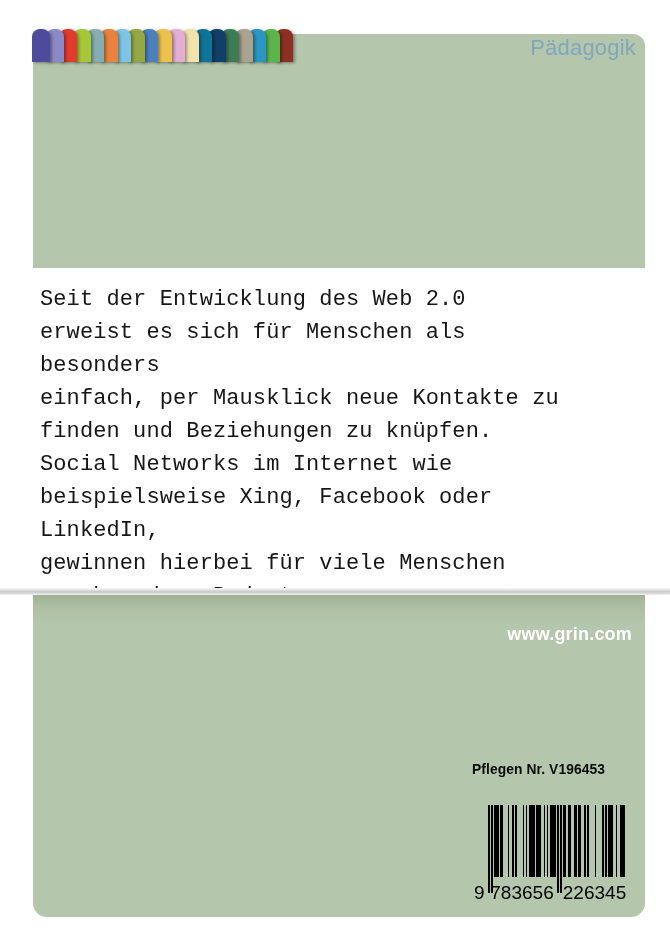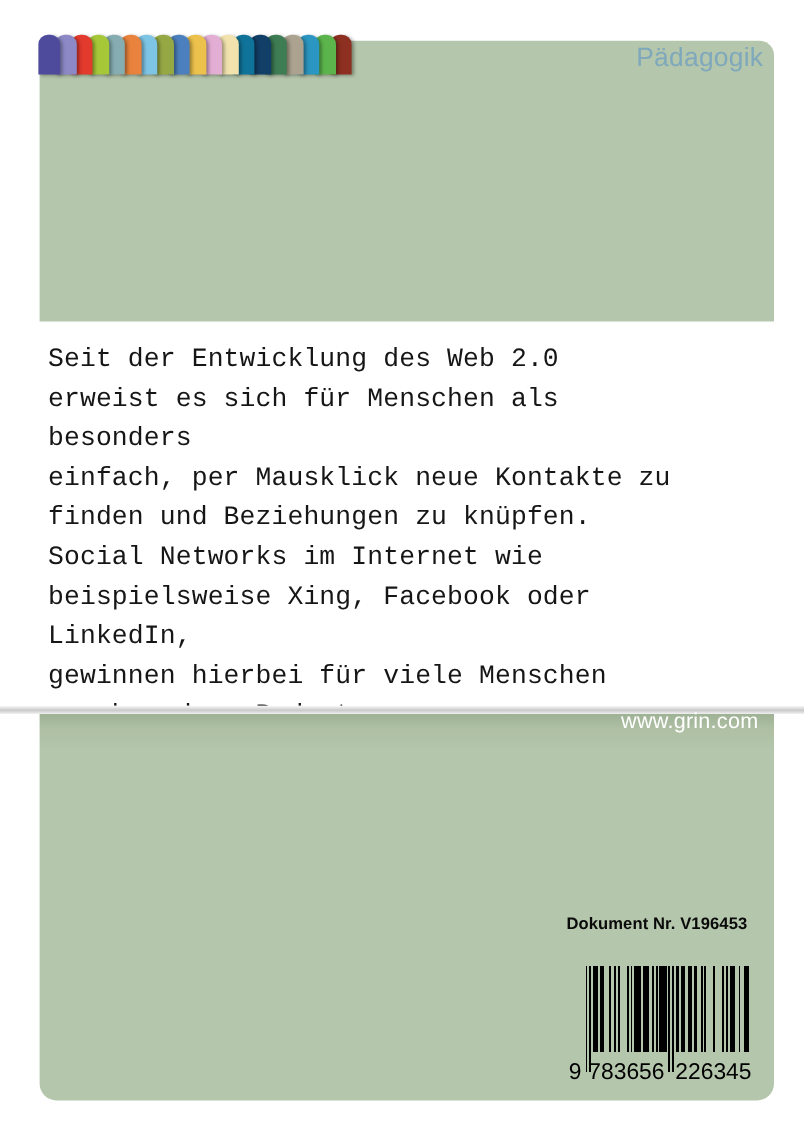--- a/index.html
+++ b/index.html
@@ -50,22 +50,22 @@
     position:absolute;left:0;top:588px;width:670px;height:7px;
     background:linear-gradient(180deg,#fbfbfb 0%,#c9c9c9 55%,#f1f1f1 100%);
   }
   
   .bottom-banner{
     position:absolute;left:33px;top:595px;width:612px;height:322px;
     background:linear-gradient(180deg,#9fb295 0px,#aebfa3 12px,#b4c6ab 30px);
     border-radius:0 0 14px 14px;
   }
   .website{
-    position:absolute;top:591px;right:38px;
-    font-size:18px;font-weight:normal;color:#ffffff;
+    position:absolute;top:624px;right:38px;
+    font-size:18px;font-weight:bold;color:#ffffff;
     letter-spacing:0.2px;
   }
   
   .info-lines{
     position:absolute;left:472px;top:761px;
     font-size:13.8px;font-weight:bold;line-height:17.4px;
     color:#0a0a0a;letter-spacing:0.1px;
   }
   .barcode-svg{
     position:absolute;left:468px;top:805px;
@@ -114,21 +114,21 @@
 das Finden und Pflegen von Kontakten geht, da Netzwerken ihrem natürlichen
 Bedürfnis nach Kommunikation und Zugehörigkeit entspricht. (...)</div>
 
   <div class="fold-line"></div>
 
   <div class="bottom-banner"></div>
 
   <div class="website">www.grin.com</div>
 
   <div class="info-lines">
-    <div>Dokument Nr. V196453</div>
+    <div>Pflegen Nr. V196453</div>
   </div>
 
   <svg class="barcode-svg" id="barcode" width="170" height="98" viewBox="0 0 170 98" shape-rendering="crispEdges">
       <rect x="20.00" y="0" width="1.5" height="88" fill="#000"></rect>
       <rect x="23.00" y="0" width="1.5" height="88" fill="#000"></rect>
       <rect x="26.00" y="0" width="1.5" height="72" fill="#000"></rect>
       <rect x="27.50" y="0" width="1.5" height="72" fill="#000"></rect>
       <rect x="29.00" y="0" width="1.5" height="72" fill="#000"></rect>
       <rect x="32.00" y="0" width="1.5" height="72" fill="#000"></rect>
       <rect x="33.50" y="0" width="1.5" height="72" fill="#000"></rect>

